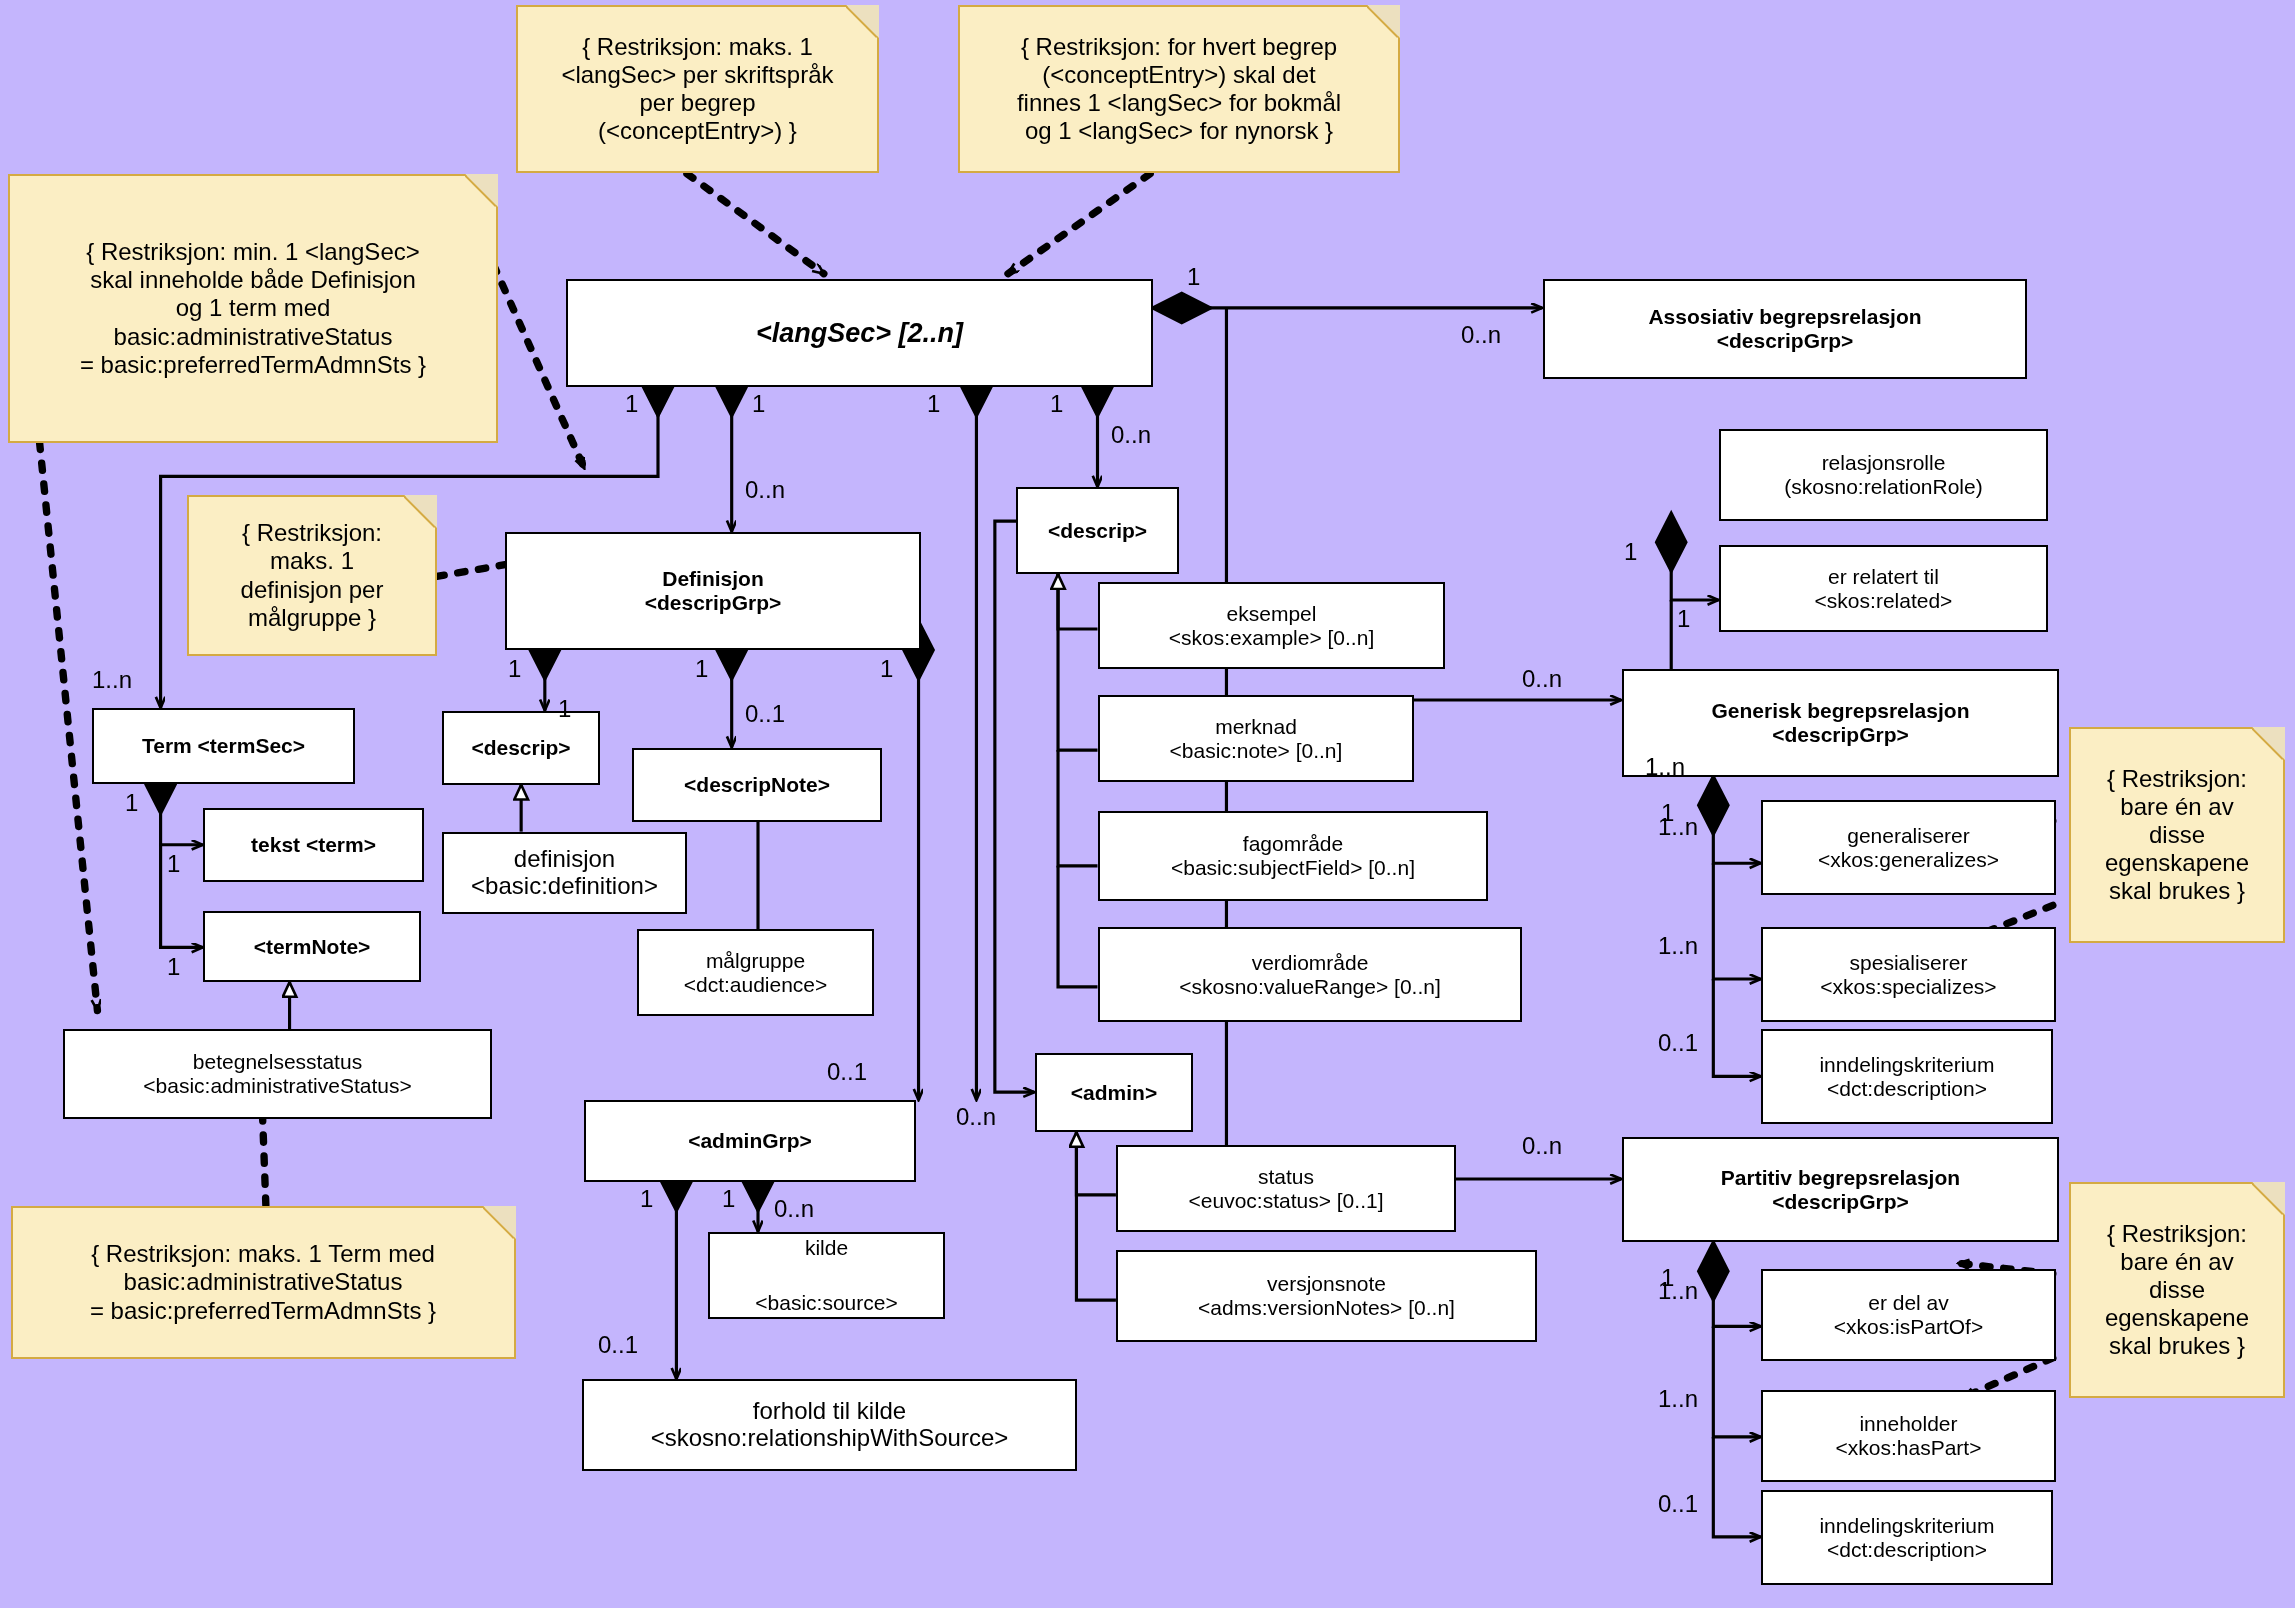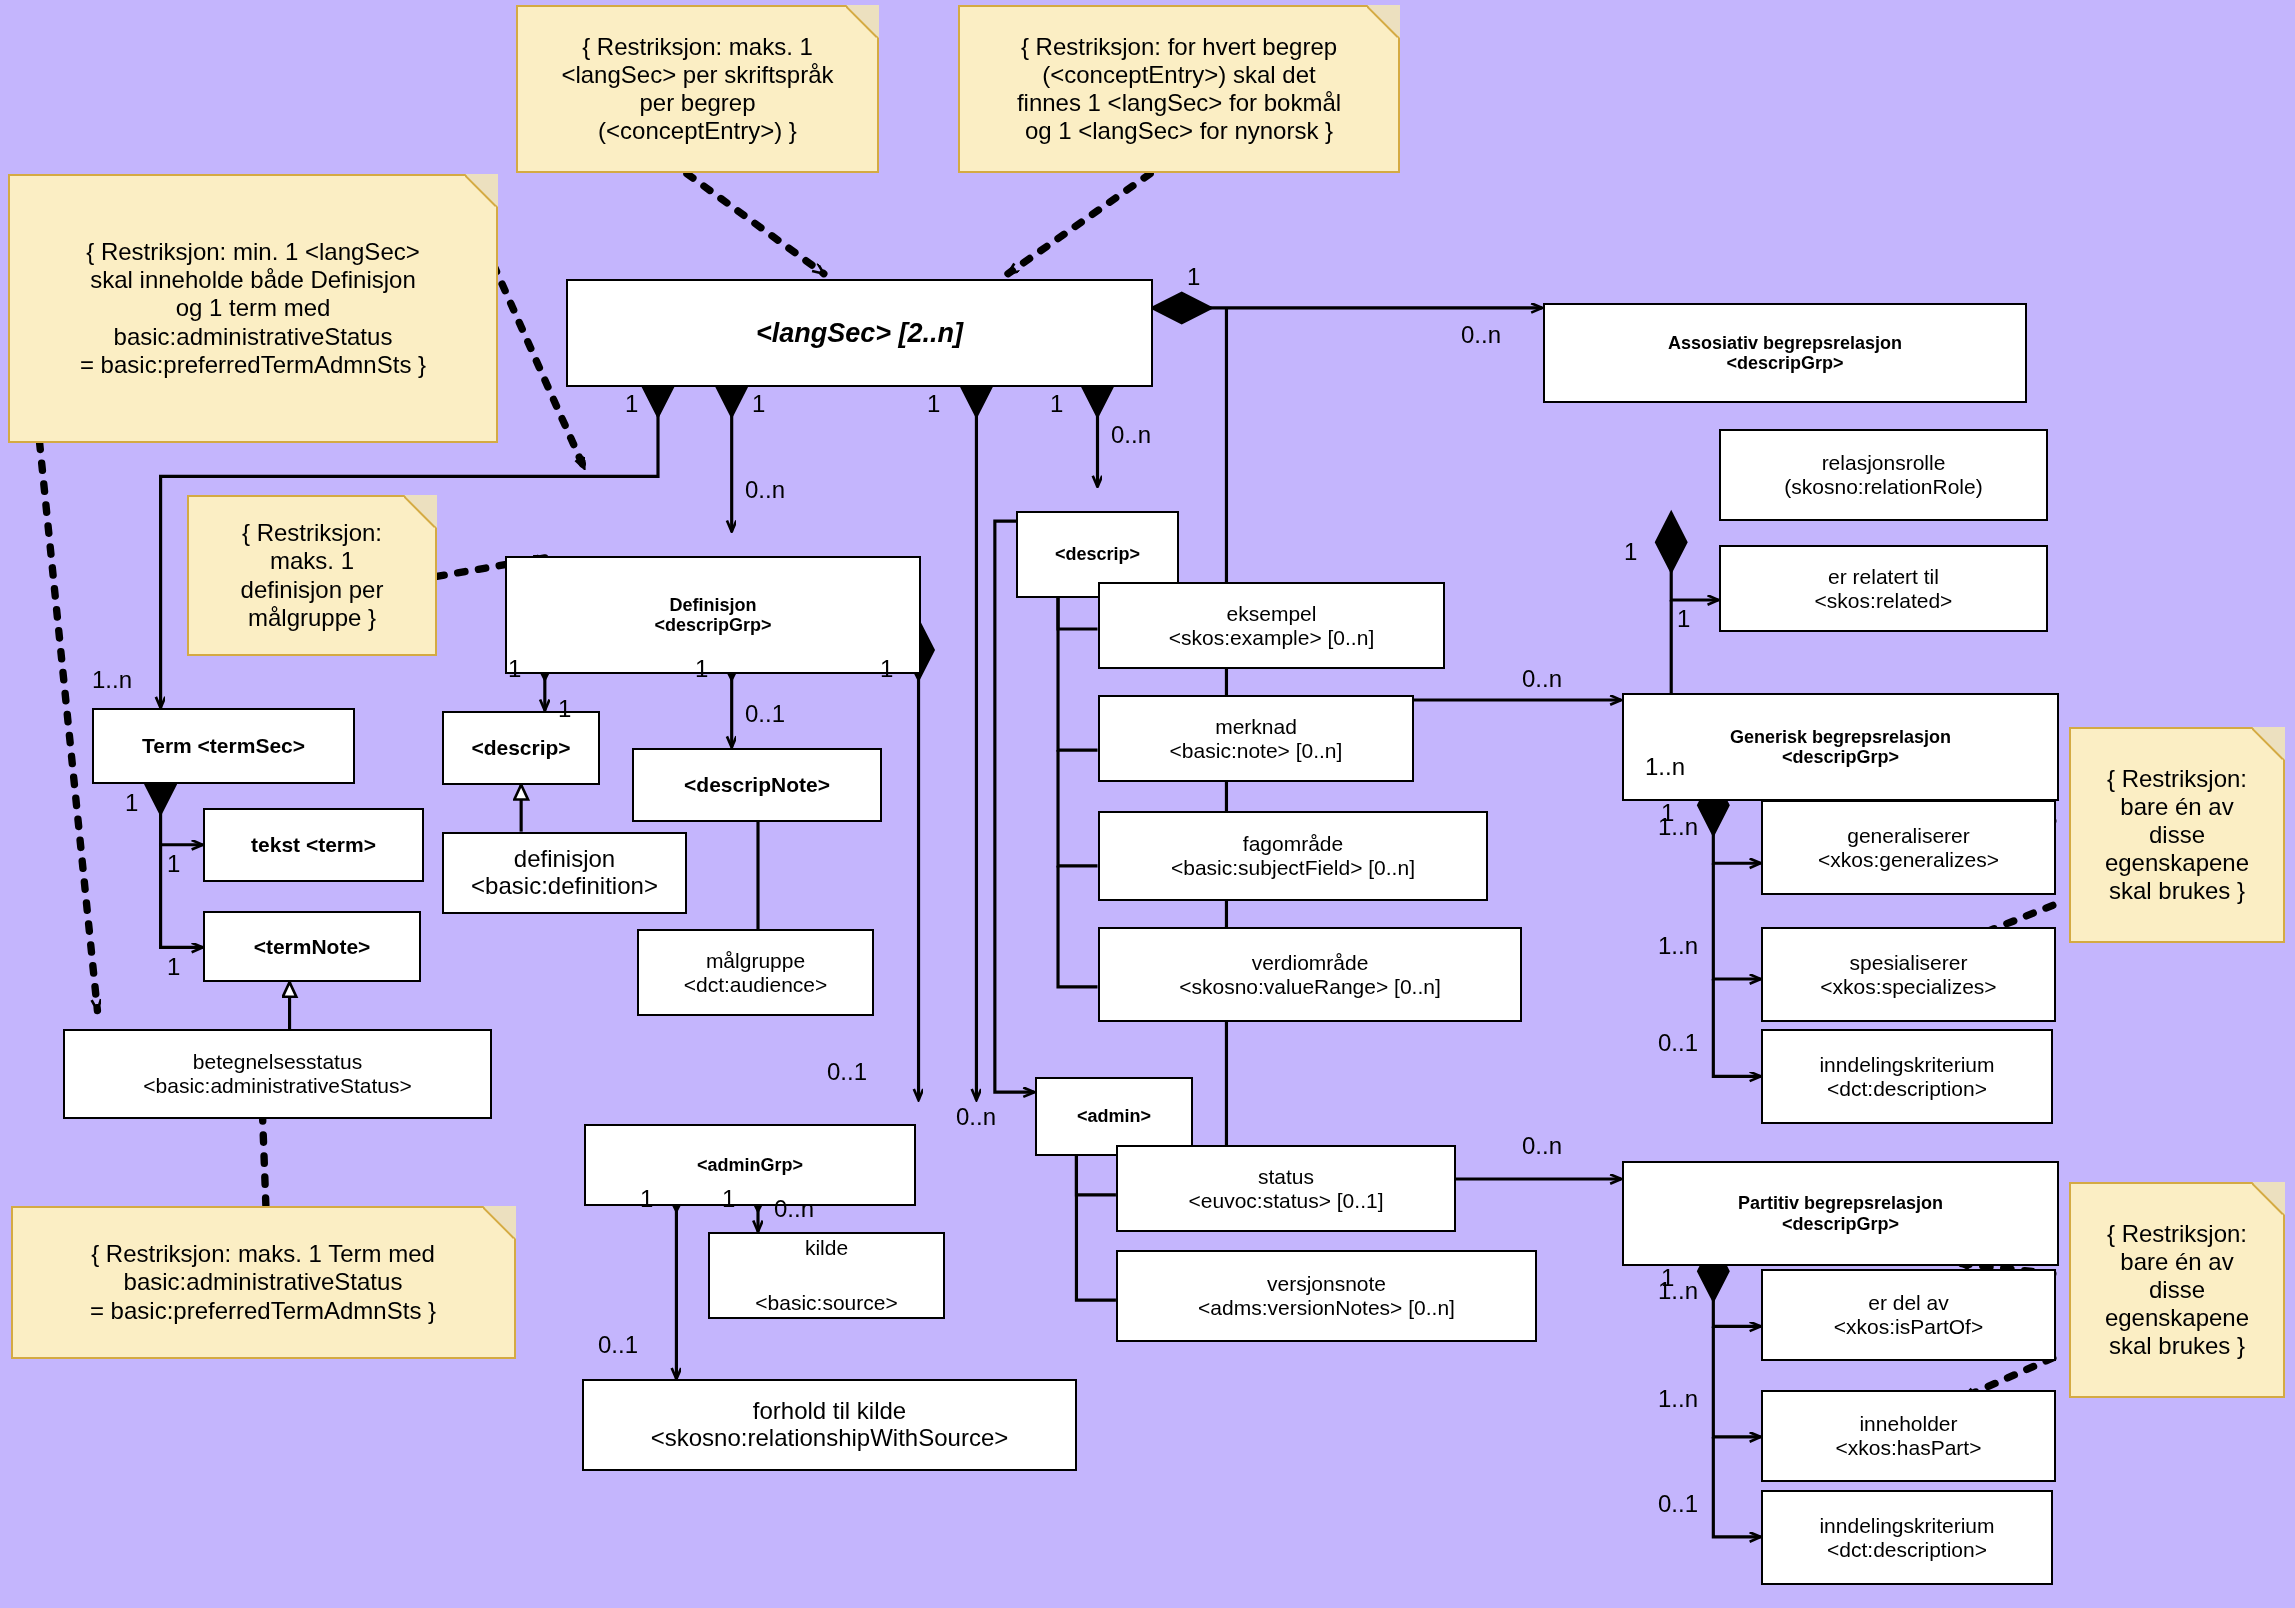--- a/index.html
+++ b/index.html
@@ -23,21 +23,21 @@
     text-align:center;
     color:#000;
     line-height:1.12;
     padding:2.1px 4.2px;
   }
   .box .l{display:block;white-space:nowrap;}
   .bold{font-weight:bold;}
 
   .fs46{font-size:24px;}
   .fs48{font-size:21px;}
-  .fs50{font-size:18px;margin-top:24px;}
+  .fs50{font-size:21px;}
   .fs52{font-size:27px;font-style:italic;}
 
   
   .note{
     position:absolute;
     box-sizing:border-box;
     background:#fbeec4;
     border:2.1px solid #d4aa43;
     color:#000;
     text-align:center;

